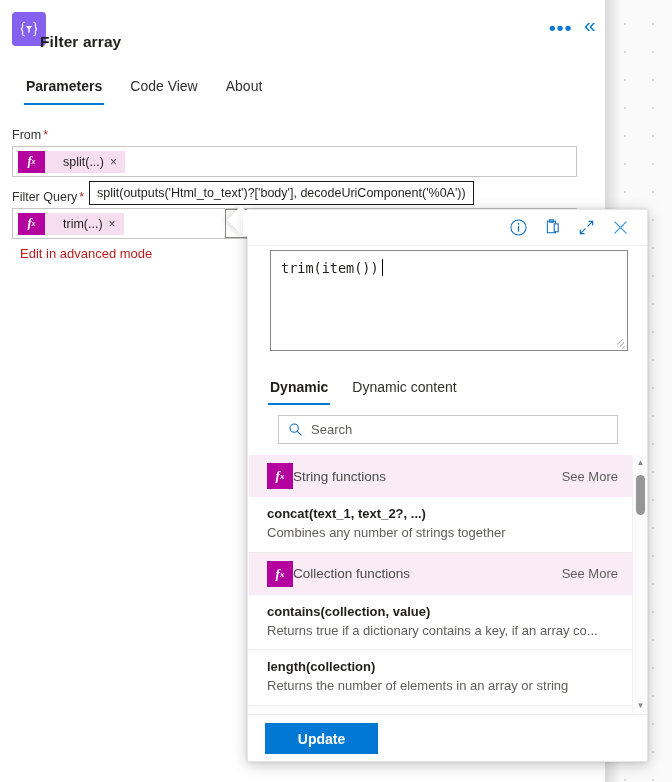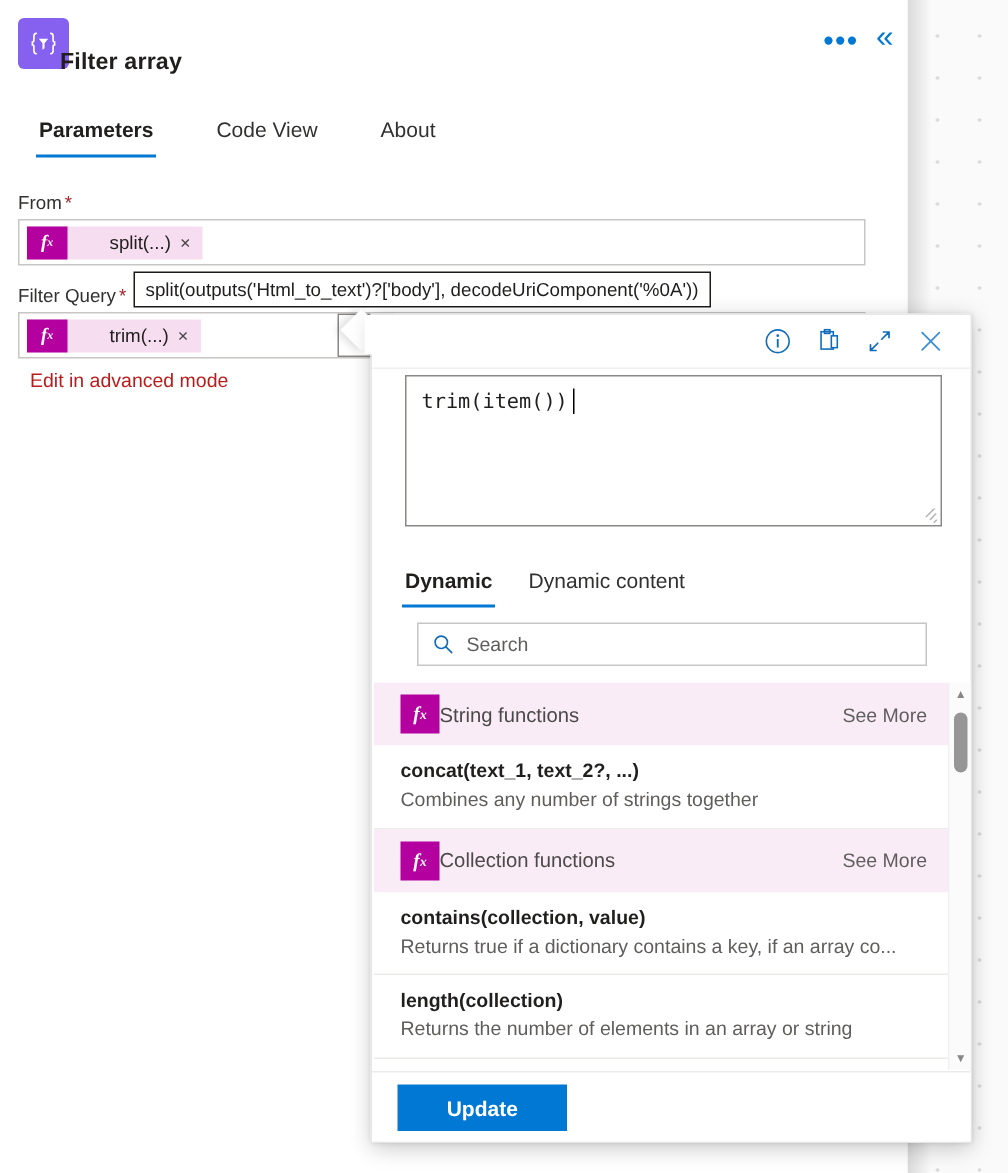--- a/index.html
+++ b/index.html
@@ -103,21 +103,21 @@
     font-size: 21px;
     font-weight: 400;
   }
 
   
   .tabs {
     position: absolute;
     left: 12px;
     top: 72px;
     display: flex;
-    gap: 14px;
+    gap: 0;
   }
   .tab {
     position: relative;
     padding: 6px 14px 11px 14px;
     font-size: 14px;
     color: #323130;
     cursor: pointer;
     white-space: nowrap;
   }
   .tab.selected { font-weight: 600; color: #201f1e; }
@@ -164,21 +164,21 @@
     font-weight: 700;
     font-size: 12.5px;
     font-family: "Liberation Serif", serif;
     display: flex;
     align-items: center;
     justify-content: center;
     flex: 0 0 auto;
   }
   .token .fx sub { font-size: 8px; font-style: italic; }
   .token .tlabel {
-    padding: 0 6px 0 28px;
+    padding: 0 6px 0 18px;
     font-size: 12.5px;
     color: #201f1e;
     white-space: nowrap;
   }
   .token .tclose {
     padding-right: 8px;
     font-size: 12px;
     color: #484644;
     cursor: pointer;
   }

